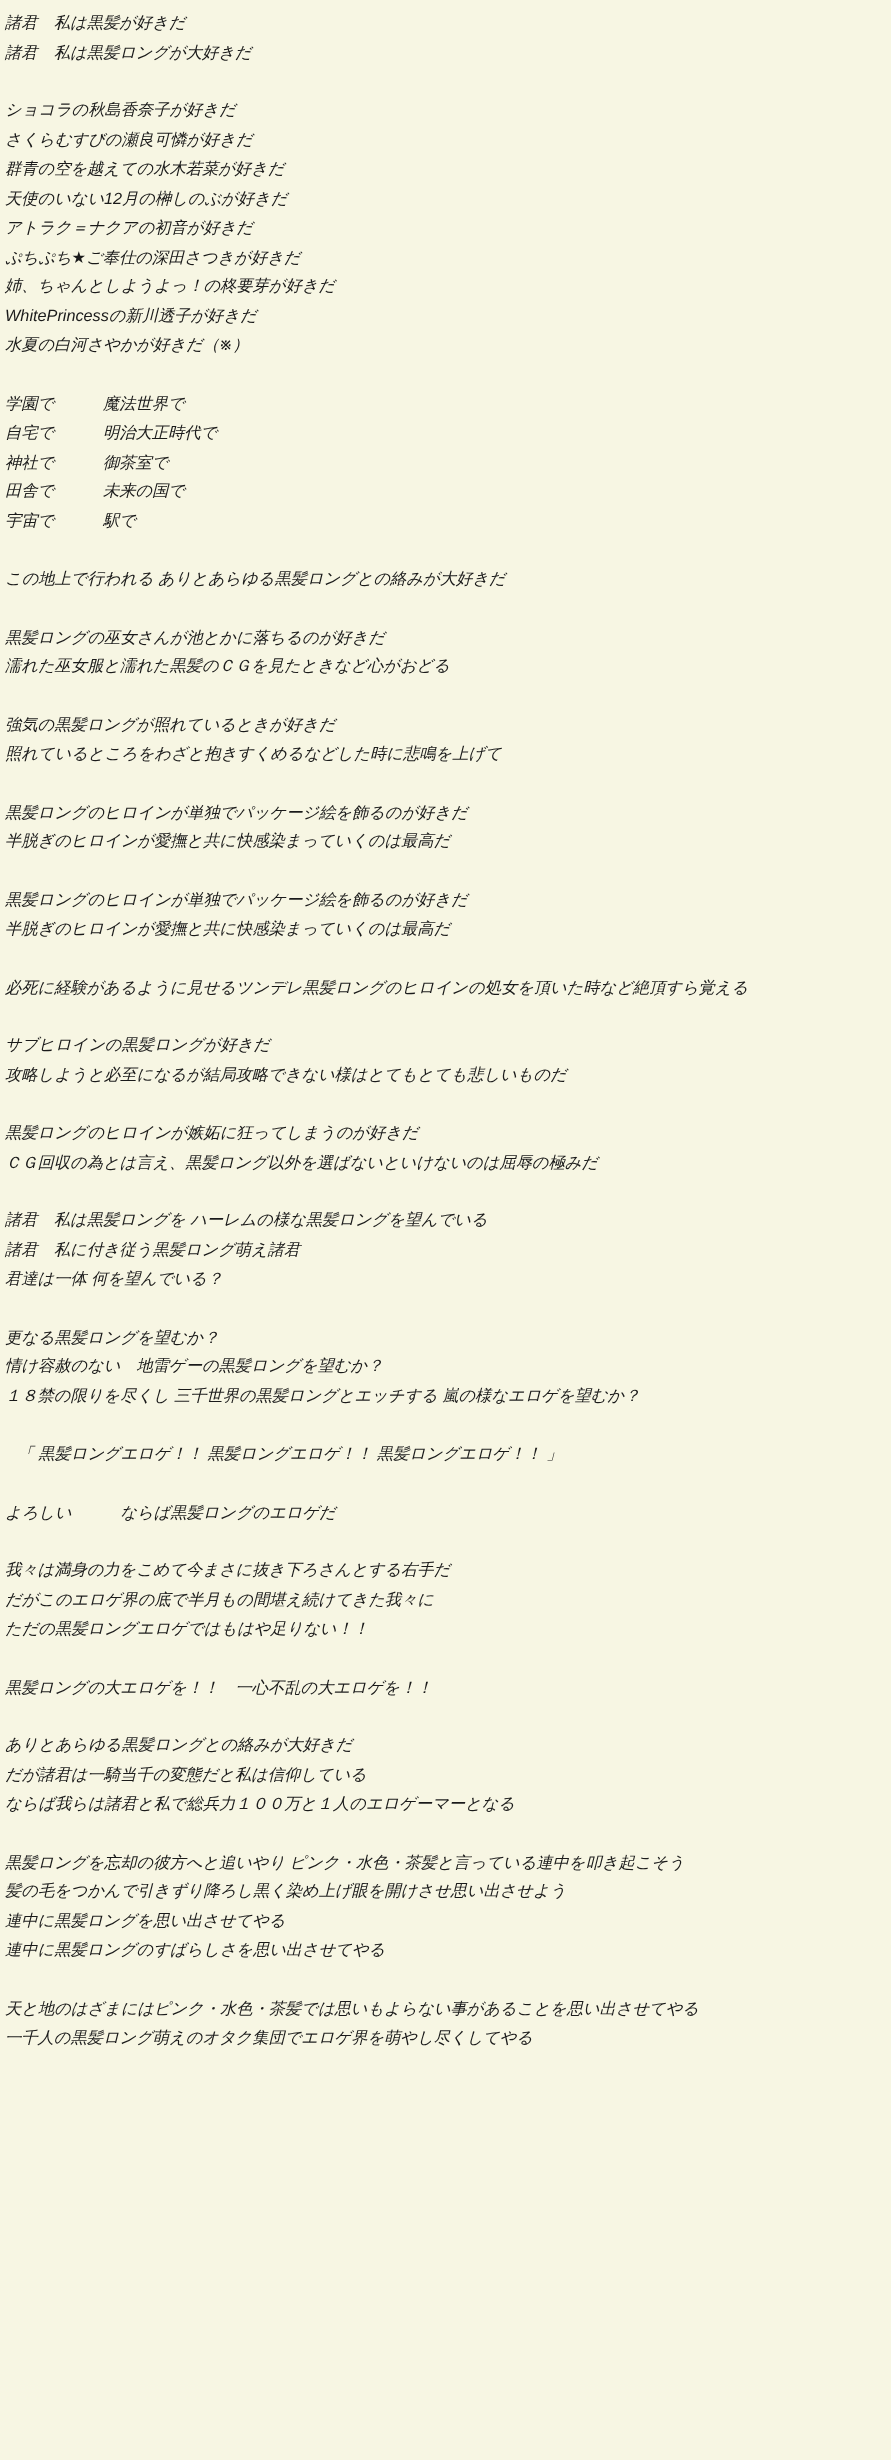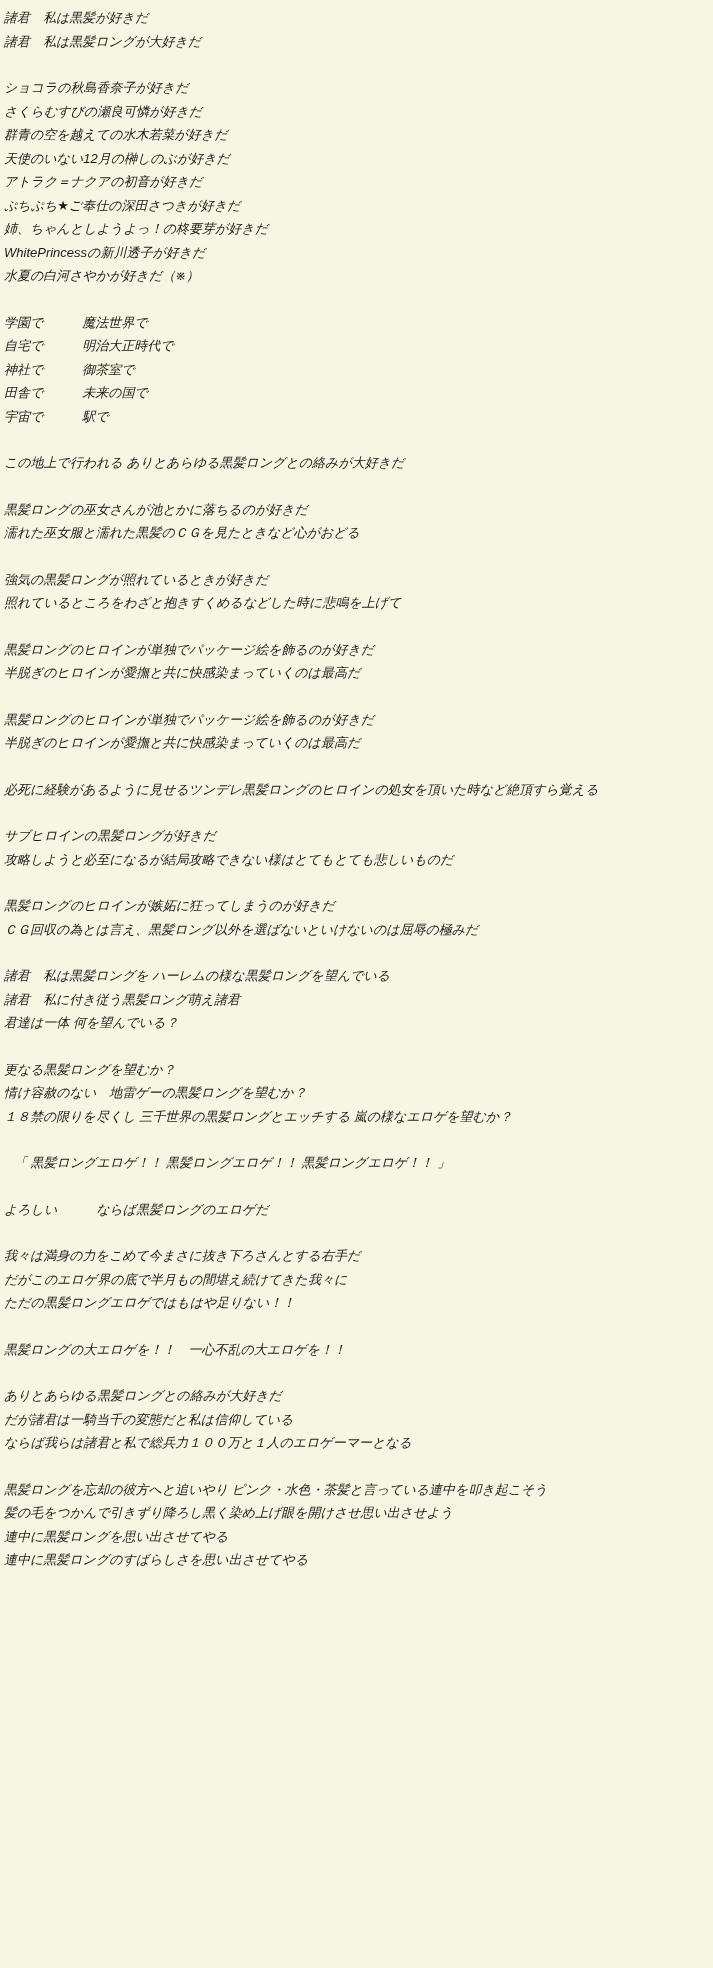--- a/index.html
+++ b/index.html
@@ -136,13 +136,17 @@
       <div class="line">ならば我らは諸君と私で総兵力１００万と１人のエロゲーマーとなる</div>
     </div>
     <div class="gap-md"></div>
     <div class="para">
       <div class="line">黒髪ロングを忘却の彼方へと追いやり ピンク・水色・茶髪と言っている連中を叩き起こそう</div>
       <div class="line">髪の毛をつかんで引きずり降ろし黒く染め上げ眼を開けさせ思い出させよう</div>
       <div class="line">連中に黒髪ロングを思い出させてやる</div>
       <div class="line">連中に黒髪ロングのすばらしさを思い出させてやる</div>
     </div>
     <div class="gap-md"></div>
+    <div class="para">
+      <div class="line">天と地のはざまにはピンク・水色・茶髪では思いもよらない事があることを思い出させてやる</div>
+      <div class="line">一千人の黒髪ロング萌えのオタク集団でエロゲ界を萌やし尽くしてやる</div>
+    </div>
   </div>
 
 </body></html>

